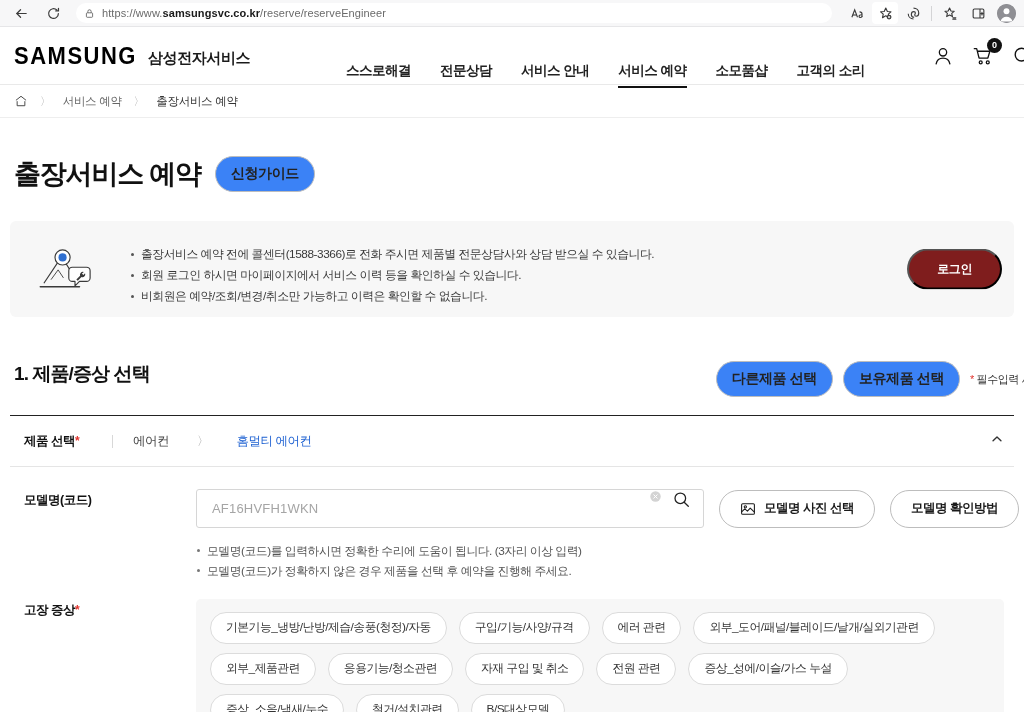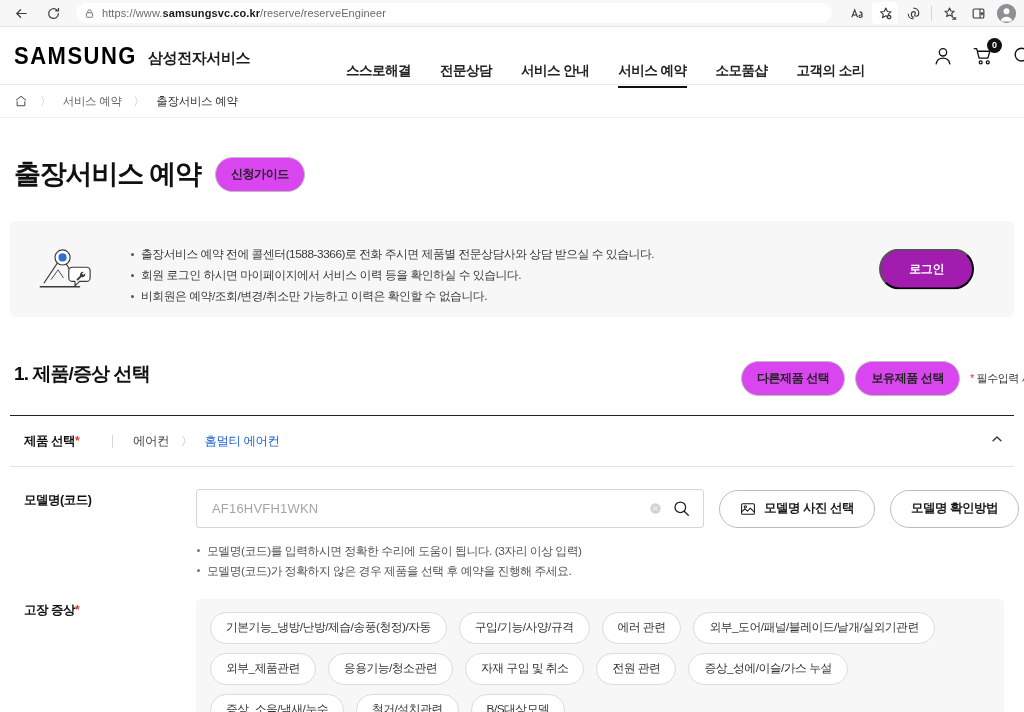--- a/index.html
+++ b/index.html
@@ -130,22 +130,22 @@
   }
   .crumb-sep { color:#b5b5b5; font-size:11px; }
   .crumb.last { color:#333; }
 
   
   .page-head { padding: 38px 14px 0 14px; display:flex; align-items:center; gap:14px; }
   .page-title { font-size: 27px; font-weight: 800; letter-spacing:-1.2px; color:#111; }
   .pill-btn {
     border:1px solid #bdbdbd;
     border-radius: 999px;
-    background: #d946ef;
-    font-size: 12px;
+    background: #3b82f6;
+    font-size: 14px;
     font-weight: 700;
     color:#222;
     padding: 8px 15px;
     letter-spacing:-0.4px;
     white-space:nowrap;
   }
 
   
   .notice {
     margin: 29px 10px 0 10px;
@@ -167,22 +167,22 @@
     padding-left: 11px;
     position: relative;
     white-space: nowrap;
   }
   .notice-list li::before {
     content:"";
     position:absolute; left:1px; top:9px;
     width:3px; height:3px; border-radius:50%; background:#555;
   }
   .login-btn {
-    position:absolute; right: 40px; top: 50%; transform: translateY(-50%);
-    background:#a21caf; color:#fff;
+    position:absolute; right: 12px; top: 50%; transform: translateY(-50%);
+    background:#7f1d1d; color:#fff;
     border-radius: 999px;
     font-size: 12px; font-weight:700;
     padding: 10px 28px;
     letter-spacing:-0.4px;
   }
 
   
   .section-head {
     margin: 44px 14px 0 14px;
     display:flex; align-items:flex-start;
@@ -221,33 +221,33 @@
   }
   .row-label .star { color:#e2342e; font-size: 12px; }
   .prod-row {
     border-bottom: 1px solid #e5e5e5;
     align-items:center;
     padding-bottom: 16px;
     padding-top: 17px;
   }
   .prod-row .row-label { width: 80px; padding-top:0; }
   .prod-divider { width:1px; height:13px; background:#d8d8d8; margin: 0 20px 0 8px; }
-  .prod-crumbs { display:flex; align-items:center; gap:12px; font-size:12.5px; color:#444; letter-spacing:-0.5px; }
+  .prod-crumbs { display:flex; align-items:center; gap:28px; font-size:12.5px; color:#444; letter-spacing:-0.5px; }
   .prod-crumbs .sep { color:#a9a9a9; font-size: 12px; }
   .prod-crumbs .sel { color:#1f62d2; font-weight:400; }
   .collapse-icon { position:absolute; right: 10px; top: 50%; transform: translateY(-50%); color:#333; }
 
   
   .model-row { padding-top: 22px; }
   .model-field-wrap { display:flex; align-items:center; gap:15px; }
   .model-input {
     width: 508px; height: 39px;
     border: 1px solid #d6d6d6;
     border-radius: 3px;
-    display:flex; align-items:center;
+    display:flex; 
     padding: 0 12px 0 15px;
     background:#fff;
   }
   .model-input input {
     flex:1 1 auto; border:0; outline:0;
     font-size: 13px; color:#333;
     font-family: "Liberation Sans", sans-serif;
     letter-spacing: 0.2px;
     background: transparent;
   }

